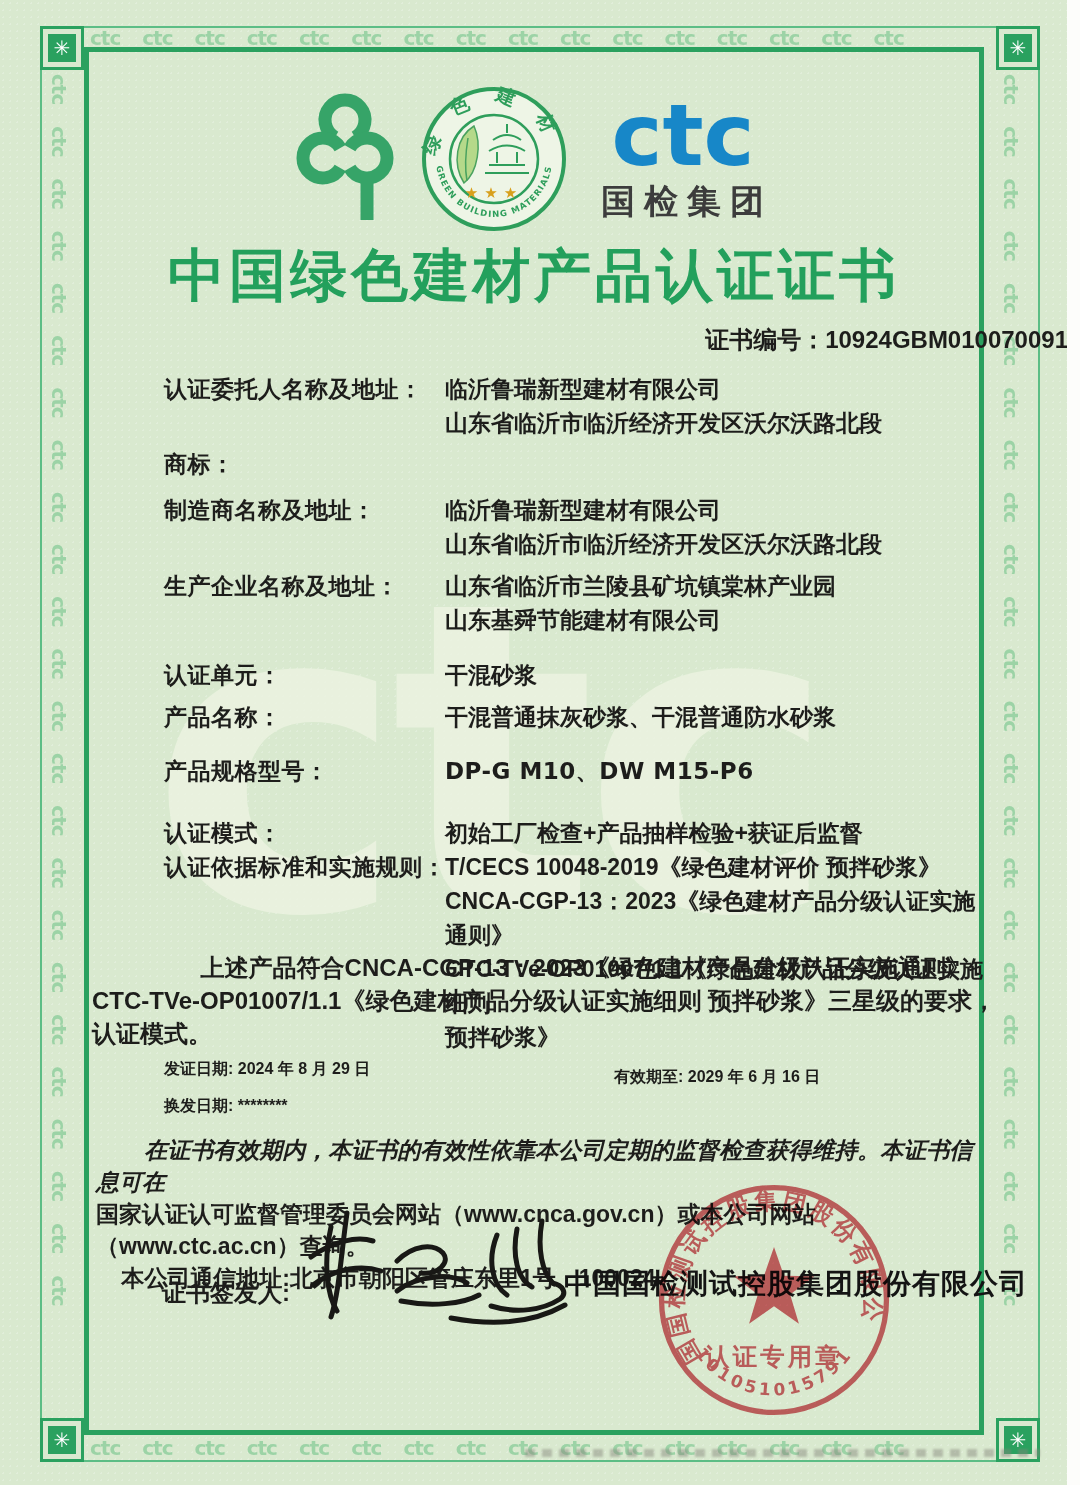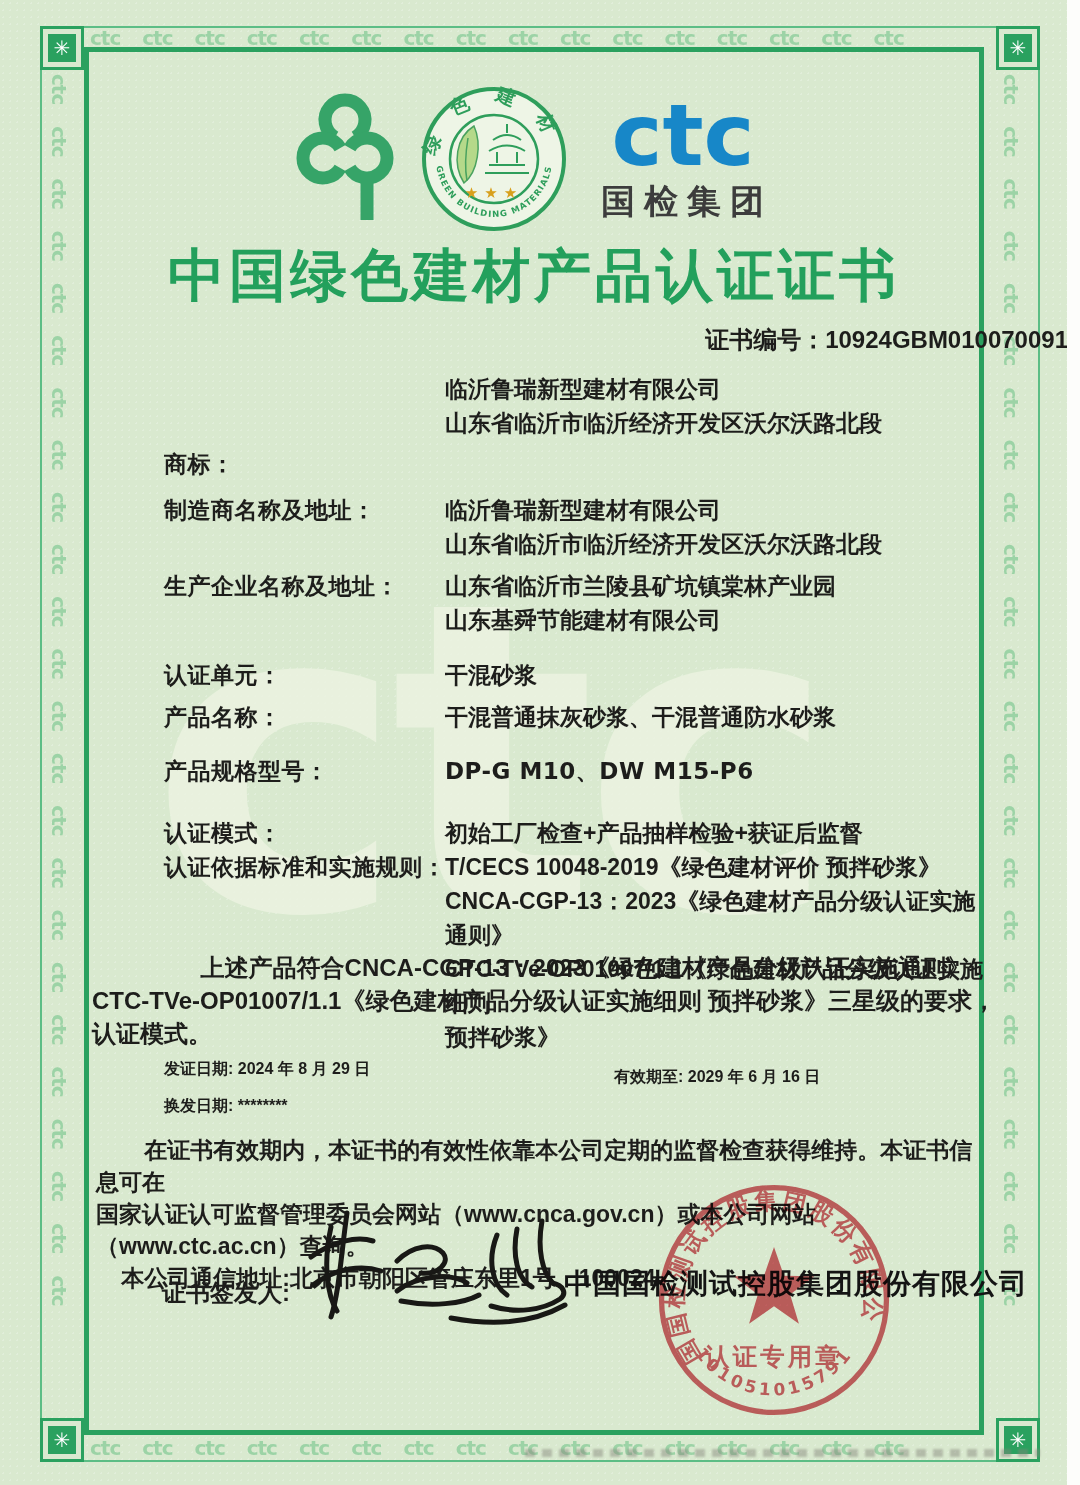--- a/index.html
+++ b/index.html
@@ -58,21 +58,21 @@
   
   .statement{position:absolute;left:92px;top:951px;width:905px;font-size:24px;
              line-height:33px;font-weight:700;z-index:2;}
   .statement .indent{text-indent:3.4em;text-align:center;}
   .dates{position:absolute;left:96px;top:1052px;width:880px;font-size:16px;line-height:33px;
          font-weight:700;z-index:2;}
   .date-line{padding-left:68px;}
   .valid-until{position:absolute;left:518px;top:8px;white-space:nowrap;}
   .notice{position:absolute;left:96px;top:1134px;width:884px;font-size:23px;line-height:32px;
           font-weight:700;z-index:2;}
-  .notice .n1{text-indent:2.1em;} .notice .addr{text-indent:1.1em;}
+  .notice .n1{text-indent:2.1em;font-style:italic;} .notice .addr{text-indent:1.1em;}
 
   
   .sign-row{position:absolute;left:96px;top:1205px;width:930px;height:160px;z-index:2;}
   .sign-label{position:absolute;left:66px;top:72px;font-size:24px;font-weight:700;white-space:nowrap;}
   .sign-svg{position:absolute;left:205px;top:0;}
   .sign-company{position:absolute;left:468px;top:60px;font-size:28px;font-weight:700;
                 letter-spacing:1px;white-space:nowrap;color:#141414;}
 
   
   .seal{position:absolute;left:652px;top:1178px;width:244px;height:244px;z-index:4;
@@ -149,20 +149,21 @@
     </span>
   </div>
 
   <div class="doc-title">中国绿色建材产品认证证书</div>
   <div class="cert-no">
     <span>证书编号：</span><span>10924GBM010070091</span>
   </div>
 
   <div class="fields">
     <div class="row" style="min-height:68px;">
+      <span class="lab">认证委托人名称及地址：</span>
       <div class="val">
           <div>临沂鲁瑞新型建材有限公司</div>
           <div>山东省临沂市临沂经济开发区沃尔沃路北段</div>
         </div>
     </div>
     <div class="row" style="min-height:34px;margin-top:7px;">
       <span class="lab">商标：</span>
       <div class="val"></div>
     </div>
     <div class="row" style="min-height:68px;margin-top:12px;">

